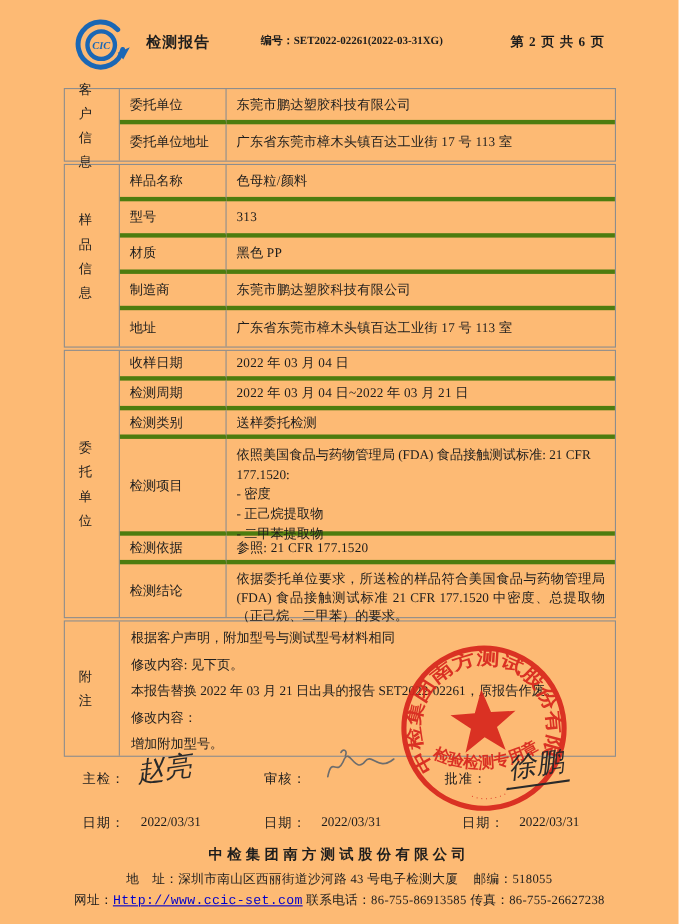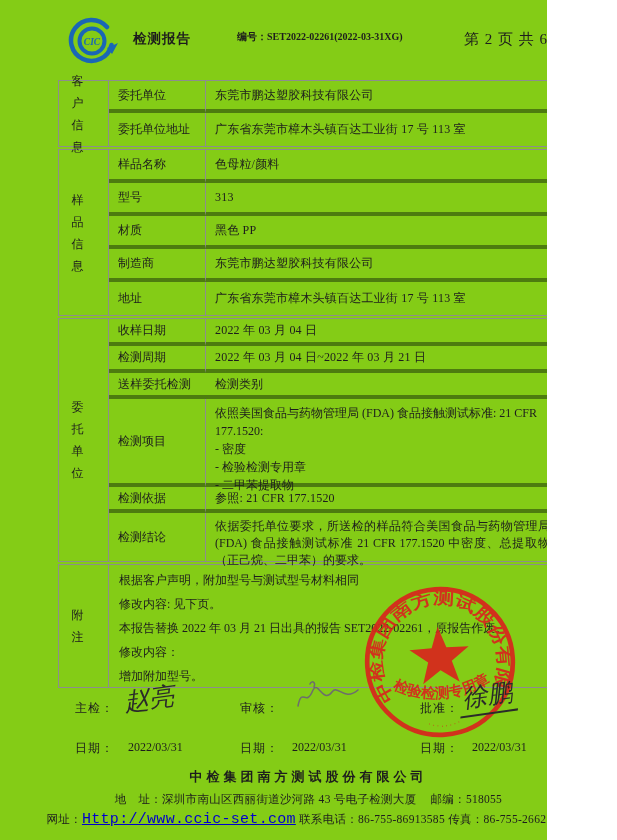--- a/index.html
+++ b/index.html
@@ -2,28 +2,28 @@
 <html><head>
 <meta charset="utf-8">
 <style>
   * { margin:0; padding:0; box-sizing:border-box; }
   html,body { background:#ffffff; }
   body {
     width:617px; height:840px; position:relative;
     font-family:"Liberation Serif","DejaVu Serif",serif;
     color:#1d1d1d; font-size:12px;
   }
-  .page { position:relative; width:547px; height:840px; background:#84cc16; overflow:hidden; }
+  .page { position:relative; width:617px; height:840px; background:#fdba74; overflow:hidden; }
 
   
   .hdr { position:absolute; top:14px; left:0; width:617px; height:52px; }
   .hdr .logo { position:absolute; left:62px; top:2px; }
   .hdr .title { position:absolute; left:133px; top:16px; font-weight:bold; font-size:13.5px; letter-spacing:1px; }
   .hdr .repno { position:absolute; left:237px; top:16px; font-weight:bold; font-size:10px; }
-  .hdr .pageinfo { position:absolute; left:464px; top:16px; font-weight:normal; font-size:15px; letter-spacing:1px; }
+  .hdr .pageinfo { position:absolute; left:464px; top:16px; font-weight:bold; font-size:12px; letter-spacing:1px; }
 
   
   .tables { position:absolute; top:80px; left:58px; width:502px; }
   .tbl { display:grid; grid-template-columns:50px 97px 1fr; border:1px solid #8d8d8d; margin-bottom:2px; }
   .tbl.notes { grid-template-columns:50px 1fr; }
   .c { border-right:1px solid #8d8d8d; border-bottom:4px solid #4d7c0f;
        display:flex; align-items:center; padding:0 9px; }
   .nr { border-right:none; } .nb { border-bottom:none; }
   .sect-label { grid-row:1 / -1; justify-content:center; }
   .sect-label span { display:block; width:2em; line-height:22px; letter-spacing:1px; }
@@ -50,21 +50,21 @@
 
   
   .stamp { position:absolute; left:362px; top:584px; width:156px; height:156px;
            opacity:0.92; z-index:5; transform:rotate(-4deg); }
 
   
   .footer { position:absolute; left:0; top:768px; width:617px; text-align:center; }
   .f-company { font-weight:bold; font-size:13px; letter-spacing:4px; margin-bottom:6px; }
   .f-line { font-size:11.5px; margin-bottom:4px; letter-spacing:0.3px; }
   .f-line .gap { display:inline-block; width:14px; }
-  .link { color:#0000cc; text-decoration:underline; font-family:"Liberation Mono","DejaVu Sans Mono",monospace; font-size:15px;text-align:center; }
+  .link { color:#0000cc; text-decoration:underline; font-family:"Liberation Mono","DejaVu Sans Mono",monospace; font-size:12px;text-align:center; }
 </style>
 </head>
 <body>
 
 <div class="page">
 
   <div class="hdr">
     <div class="logo">
       <svg width="60" height="48" viewBox="0 0 60 48">
         <circle cx="30" cy="25" r="12.5" fill="none" stroke="#1a67b5" stroke-width="4"></circle>
@@ -107,27 +107,27 @@
     </div>
 
     <div class="tbl t3">
       <div class="c sect-label nb">
           <span>委托单位</span>
         </div>
       <div class="c">收样日期</div>
       <div class="c nr val">2022 年 03 月 04 日</div>
       <div class="c">检测周期</div>
       <div class="c nr val">2022 年 03 月 04 日~2022 年 03 月 21 日</div>
+      <div class="c">检测类别</div>
       <div class="c nr val">送样委托检测</div>
-      <div class="c">检测类别</div>
       <div class="c">检测项目</div>
       <div class="c nr block proj">
         <p>依照美国食品与药物管理局 (FDA) 食品接触测试标准: 21 CFR 177.1520:</p>
         <p>- 密度</p>
-        <p>- 检验检测专用章</p>
+        <p>- 正己烷提取物</p>
         <p>- 二甲苯提取物</p>
       </div>
       <div class="c">检测依据</div>
       <div class="c nr val">参照: 21 CFR 177.1520</div>
       <div class="c nb">检测结论</div>
       <div class="c nr nb block concl">依据委托单位要求，所送检的样品符合美国食品与药物管理局 (FDA) 食品接触测试标准 21 CFR 177.1520 中密度、总提取物（正己烷、二甲苯）的要求。</div>
     </div>
 
     <div class="tbl notes t4">
       <div class="c sect-label nb">
@@ -139,21 +139,21 @@
         <p>本报告替换 2022 年 03 月 21 日出具的报告 SET2022-02261，原报告作废。</p>
         <p>修改内容：</p>
         <p>增加附加型号。</p>
       </div>
     </div>
   </div>
 
   <div class="signoff">
     <span class="slabel" style="left:75px; top:700px;">主检：</span>
     <span class="slabel" style="left:240px; top:700px;">审核：</span>
-    <span class="slabel" style="left:420px; top:700px;text-align:center;">批准：</span>
+    <span class="slabel" style="left:404px; top:700px;text-align:center;">批准：</span>
 
     <span class="sig-text" style="left:126px; top:682px;">赵亮</span>
     <span class="sig-squiggle" style="left:292px; top:678px;">
       <svg width="72" height="38" viewBox="0 0 72 38">
         <path d="M6,28 C10,8 14,30 21,12 C26,2 31,26 40,14 C46,6 52,24 66,12 M18,6 C20,2 24,4 22,9" fill="none" stroke="#6d6d6d" stroke-width="1.5" stroke-linecap="round"></path>
       </svg>
     </span>
     <span class="sig-text sig-underline" style="left:462px; top:678px;">徐鹏</span>
 
     <span class="slabel" style="left:75px;  top:740px;">日期：</span>

